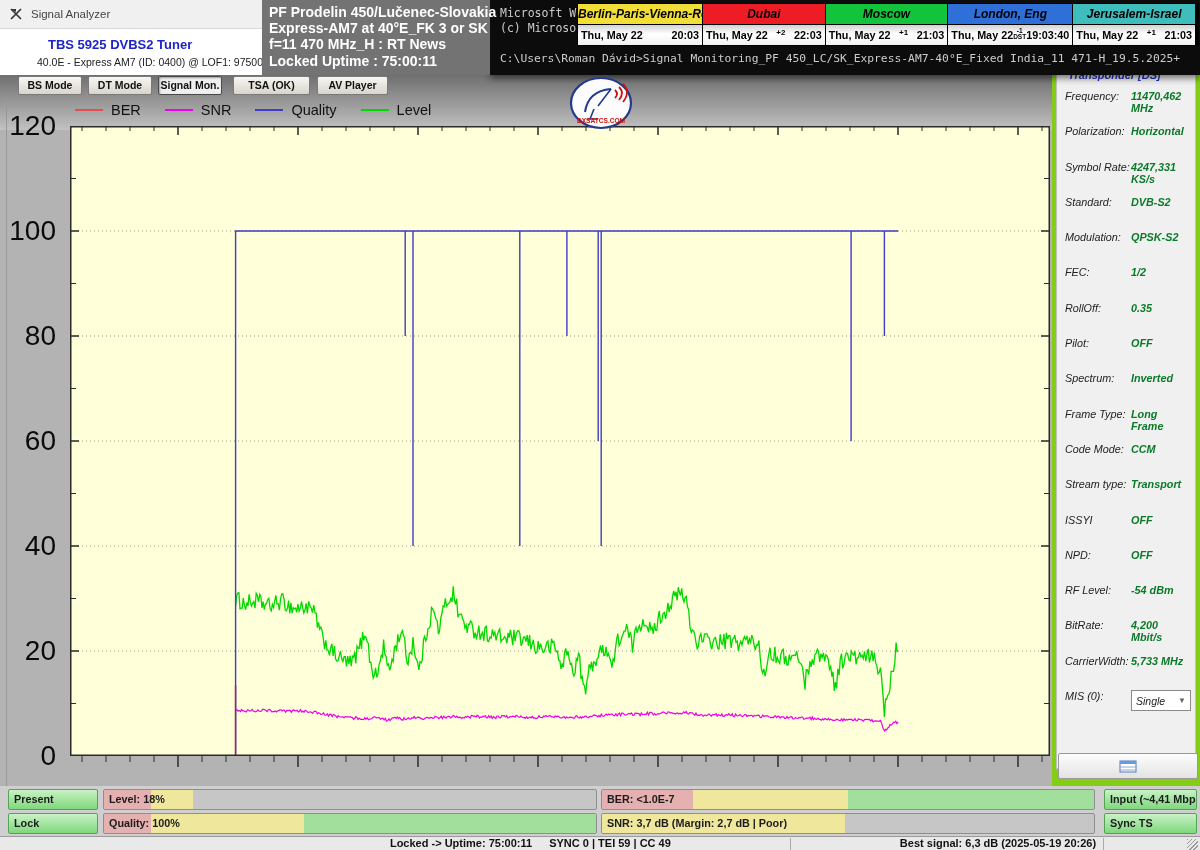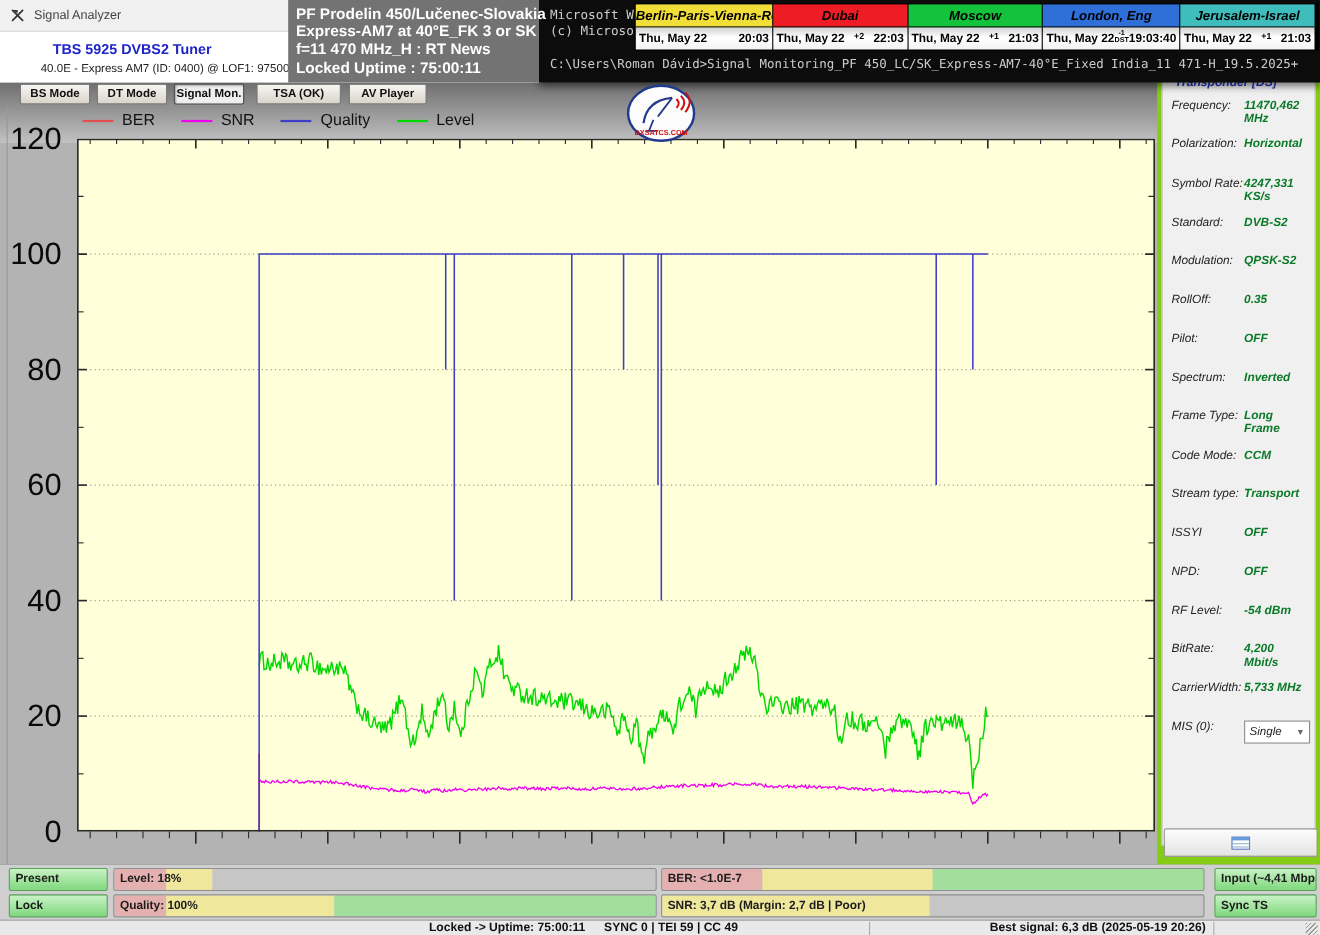--- a/index.html
+++ b/index.html
@@ -363,20 +363,24 @@
           </div>
           <div class="tp-row">
             <span class="tp-label">Standard:</span>
             <span class="tp-value">DVB-S2</span>
           </div>
           <div class="tp-row">
             <span class="tp-label">Modulation:</span>
             <span class="tp-value">QPSK-S2</span>
           </div>
           <div class="tp-row">
+            <span class="tp-label">FEC:</span>
+            <span class="tp-value">1/2</span>
+          </div>
+          <div class="tp-row">
             <span class="tp-label">RollOff:</span>
             <span class="tp-value">0.35</span>
           </div>
           <div class="tp-row">
             <span class="tp-label">Pilot:</span>
             <span class="tp-value">OFF</span>
           </div>
           <div class="tp-row">
             <span class="tp-label">Spectrum:</span>
             <span class="tp-value">Inverted</span>

